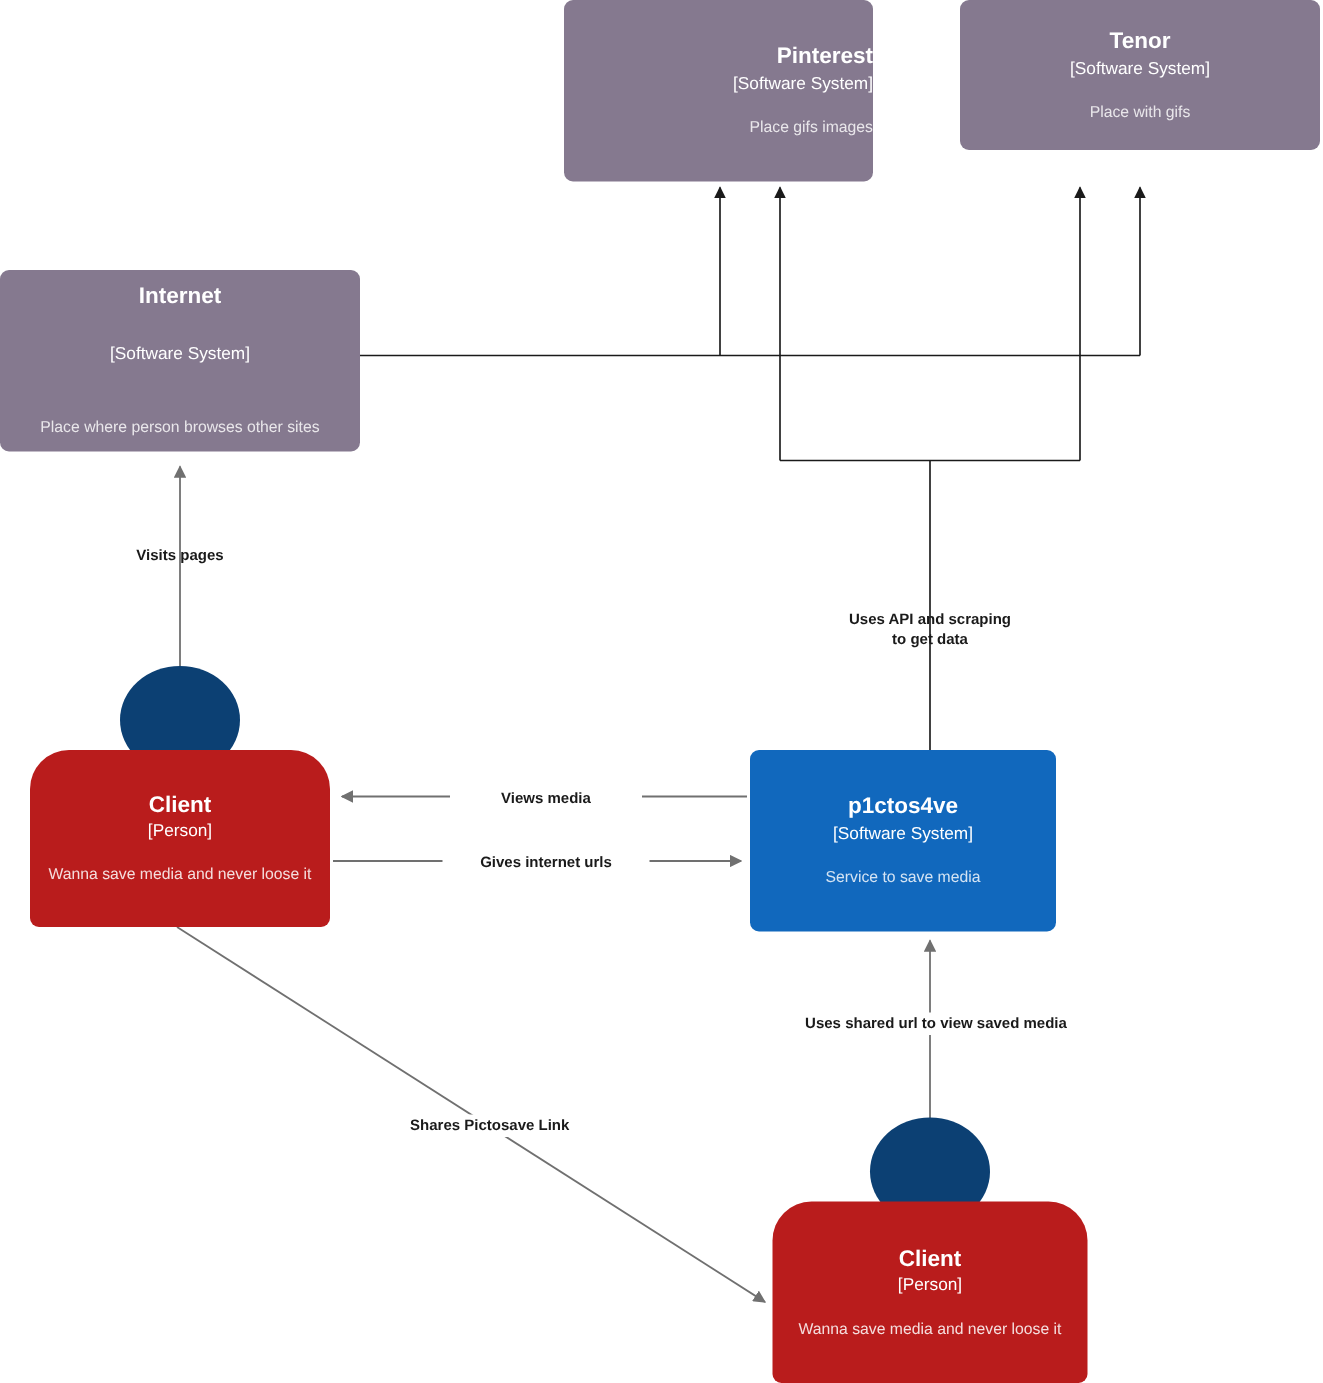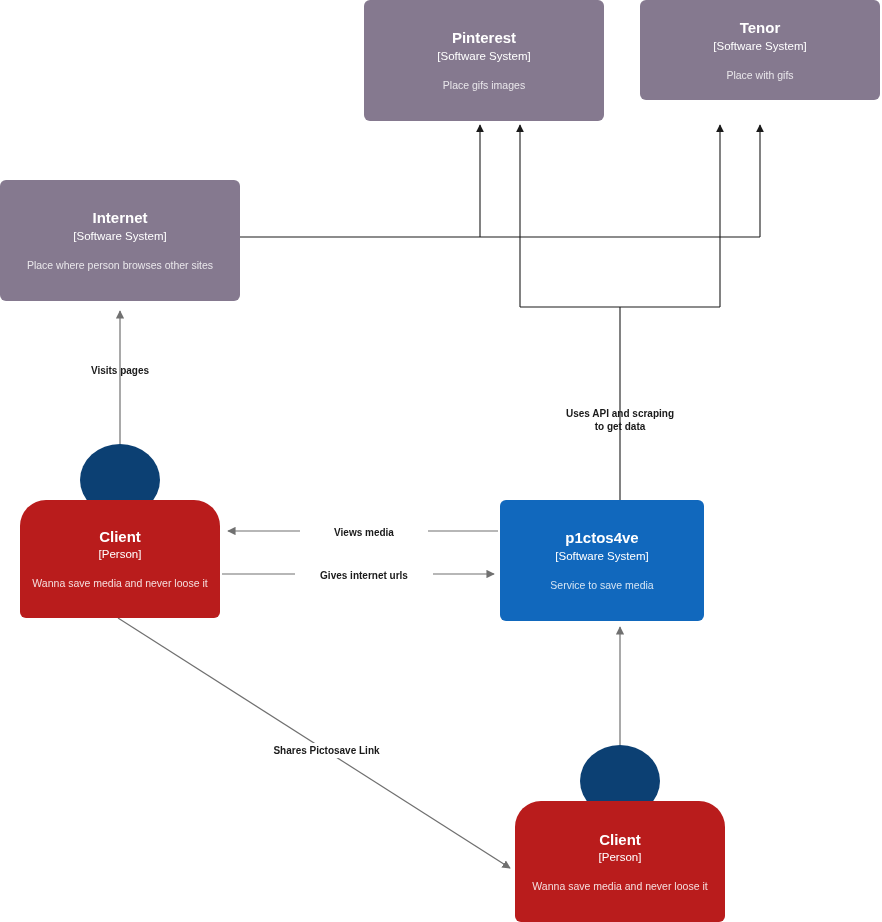--- a/index.html
+++ b/index.html
@@ -115,33 +115,33 @@
 
     <path d="M 498 531 L 228 531" stroke="#707070" stroke-width="1.2" fill="none" marker-end="url(#arrow-grey)"></path>
 
     <path d="M 222 574 L 494 574" stroke="#707070" stroke-width="1.2" fill="none" marker-end="url(#arrow-grey)"></path>
 
     <path d="M 118 618 L 510 868" stroke="#707070" stroke-width="1.2" fill="none" marker-end="url(#arrow-grey)"></path>
 
     <path d="M 620 805 L 620 627" stroke="#707070" stroke-width="1.2" fill="none" marker-end="url(#arrow-grey)"></path>
   </svg>
 
-  <div class="node system-ext" style="left:364px; top:0px; width:240px; height:121px;">
+  <div class="node system-ext" style="left:376px; top:0px; width:206px; height:121px;align-items:flex-end;">
     <div class="title">Pinterest</div>
     <div class="type">[Software System]</div>
     <div class="desc">Place gifs images</div>
   </div>
 
   <div class="node system-ext" style="left:640px; top:0px; width:240px; height:100px;">
     <div class="title">Tenor</div>
     <div class="type">[Software System]</div>
     <div class="desc">Place with gifs</div>
   </div>
 
-  <div class="node system-ext" style="left:0px; top:180px; width:240px; height:121px;">
+  <div class="node system-ext" style="left:0px; top:180px; width:240px; height:121px;gap:20px;">
     <div class="title">Internet</div>
     <div class="type">[Software System]</div>
     <div class="desc">Place where person browses other sites</div>
   </div>
 
   <div class="person-head" style="left:80px; top:444px; width:80px; height:72px;"></div>
   <div class="person-box" style="left:20px; top:500px; width:200px; height:118px;">
     <div class="title" style="font-size:15px;font-weight:bold;line-height:18px;">Client</div>
     <div class="type" style="font-size:11.5px;line-height:16px;">[Person]</div>
     <div class="desc" style="font-size:10.5px;line-height:14px;margin-top:14px;opacity:0.85;">Wanna save media and never loose it</div>
@@ -164,14 +164,15 @@
 
   <div class="edge-label" style="left:530px; top:407px; width:180px;">Uses API and scraping
 to get data</div>
 
   <div class="edge-label" style="left:300px; top:525px; width:120px; background:#ffffff; padding:1px 4px;">Views media</div>
 
   <div class="edge-label" style="left:295px; top:568px; width:130px; background:#ffffff; padding:1px 4px;">Gives internet urls</div>
 
   <div class="edge-label" style="left:230px; top:743px; width:185px; background:#ffffff; padding:1px 4px;">Shares Pictosave Link</div>
 
+  <div class="edge-label" style="left:500px; top:675px; width:240px; background:#ffffff; padding:1px 4px;">Uses shared url to view saved media</div>
 
 </div>
 
 </body></html>

